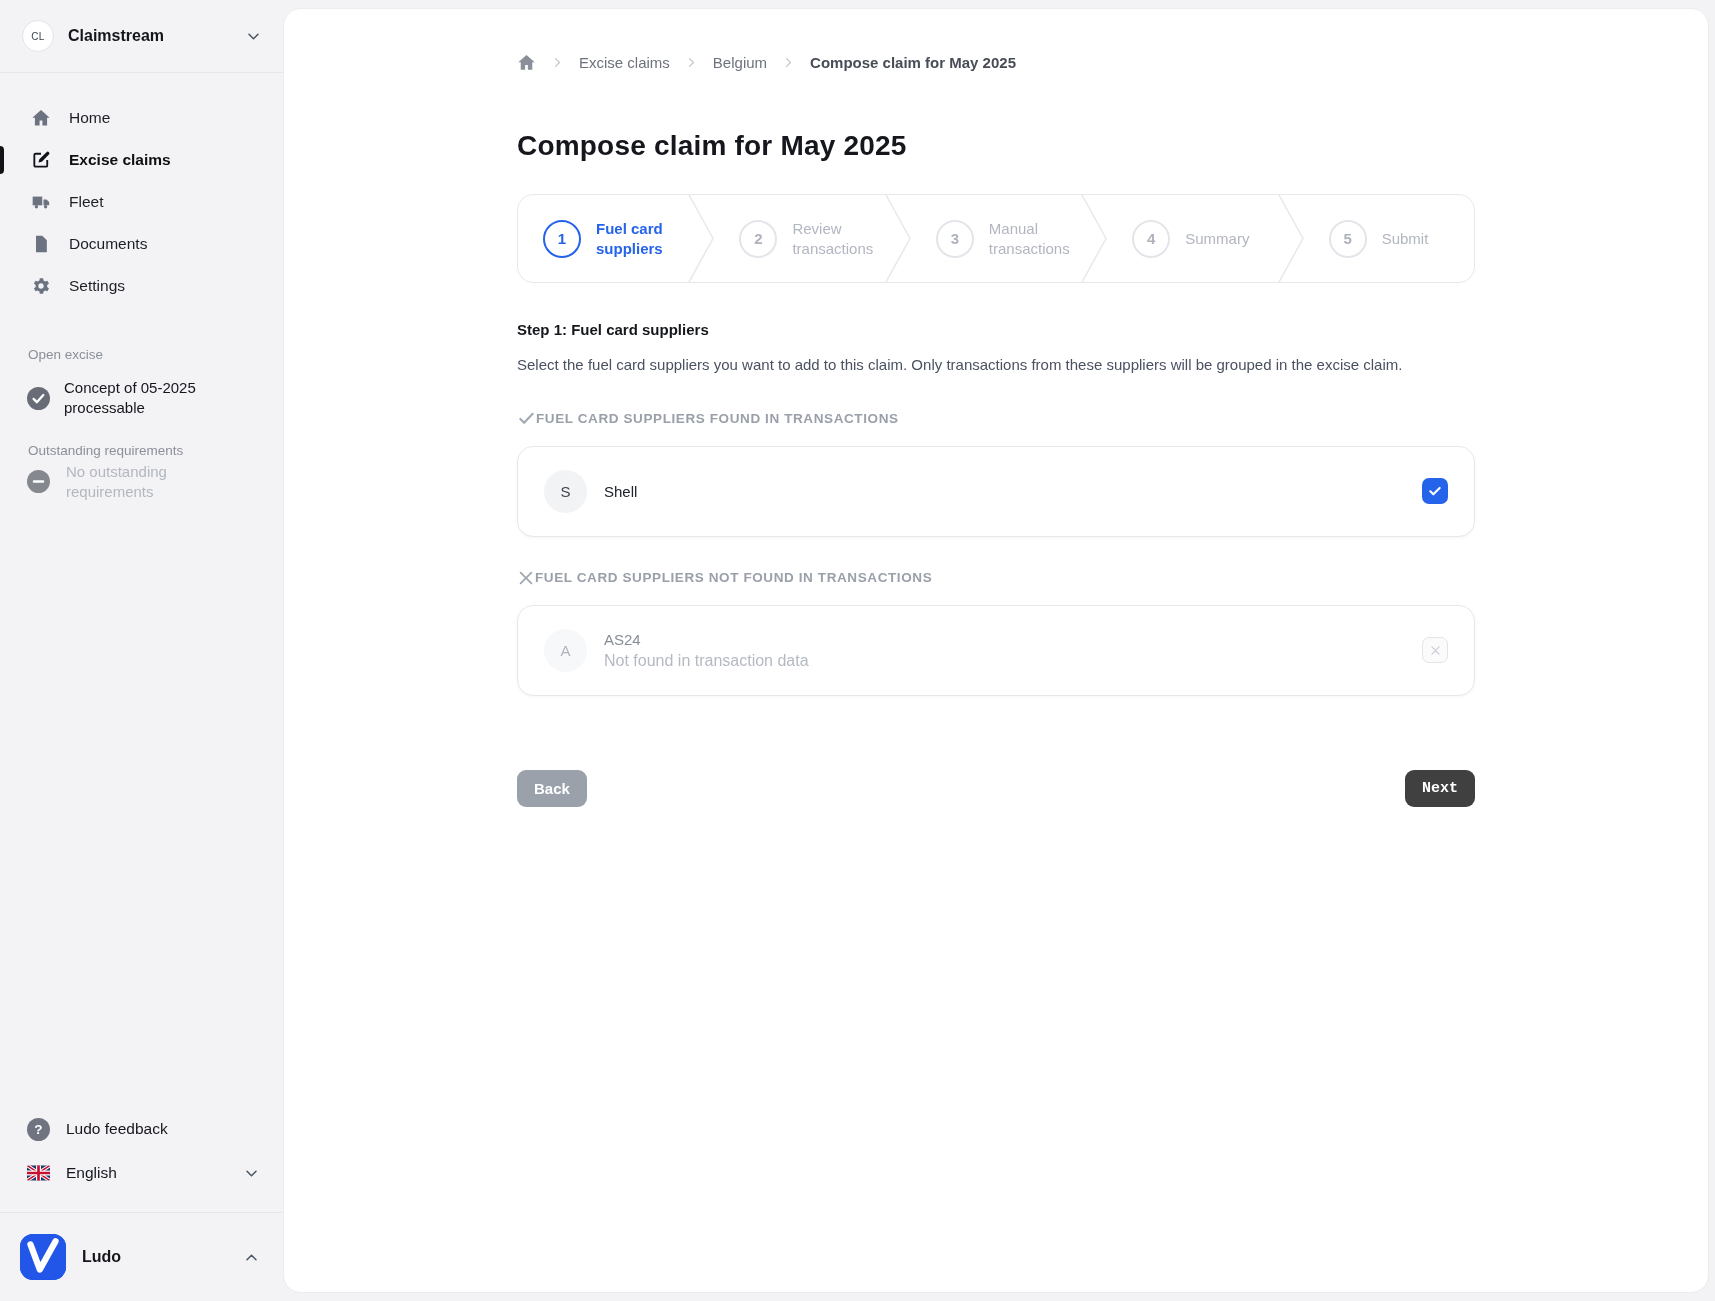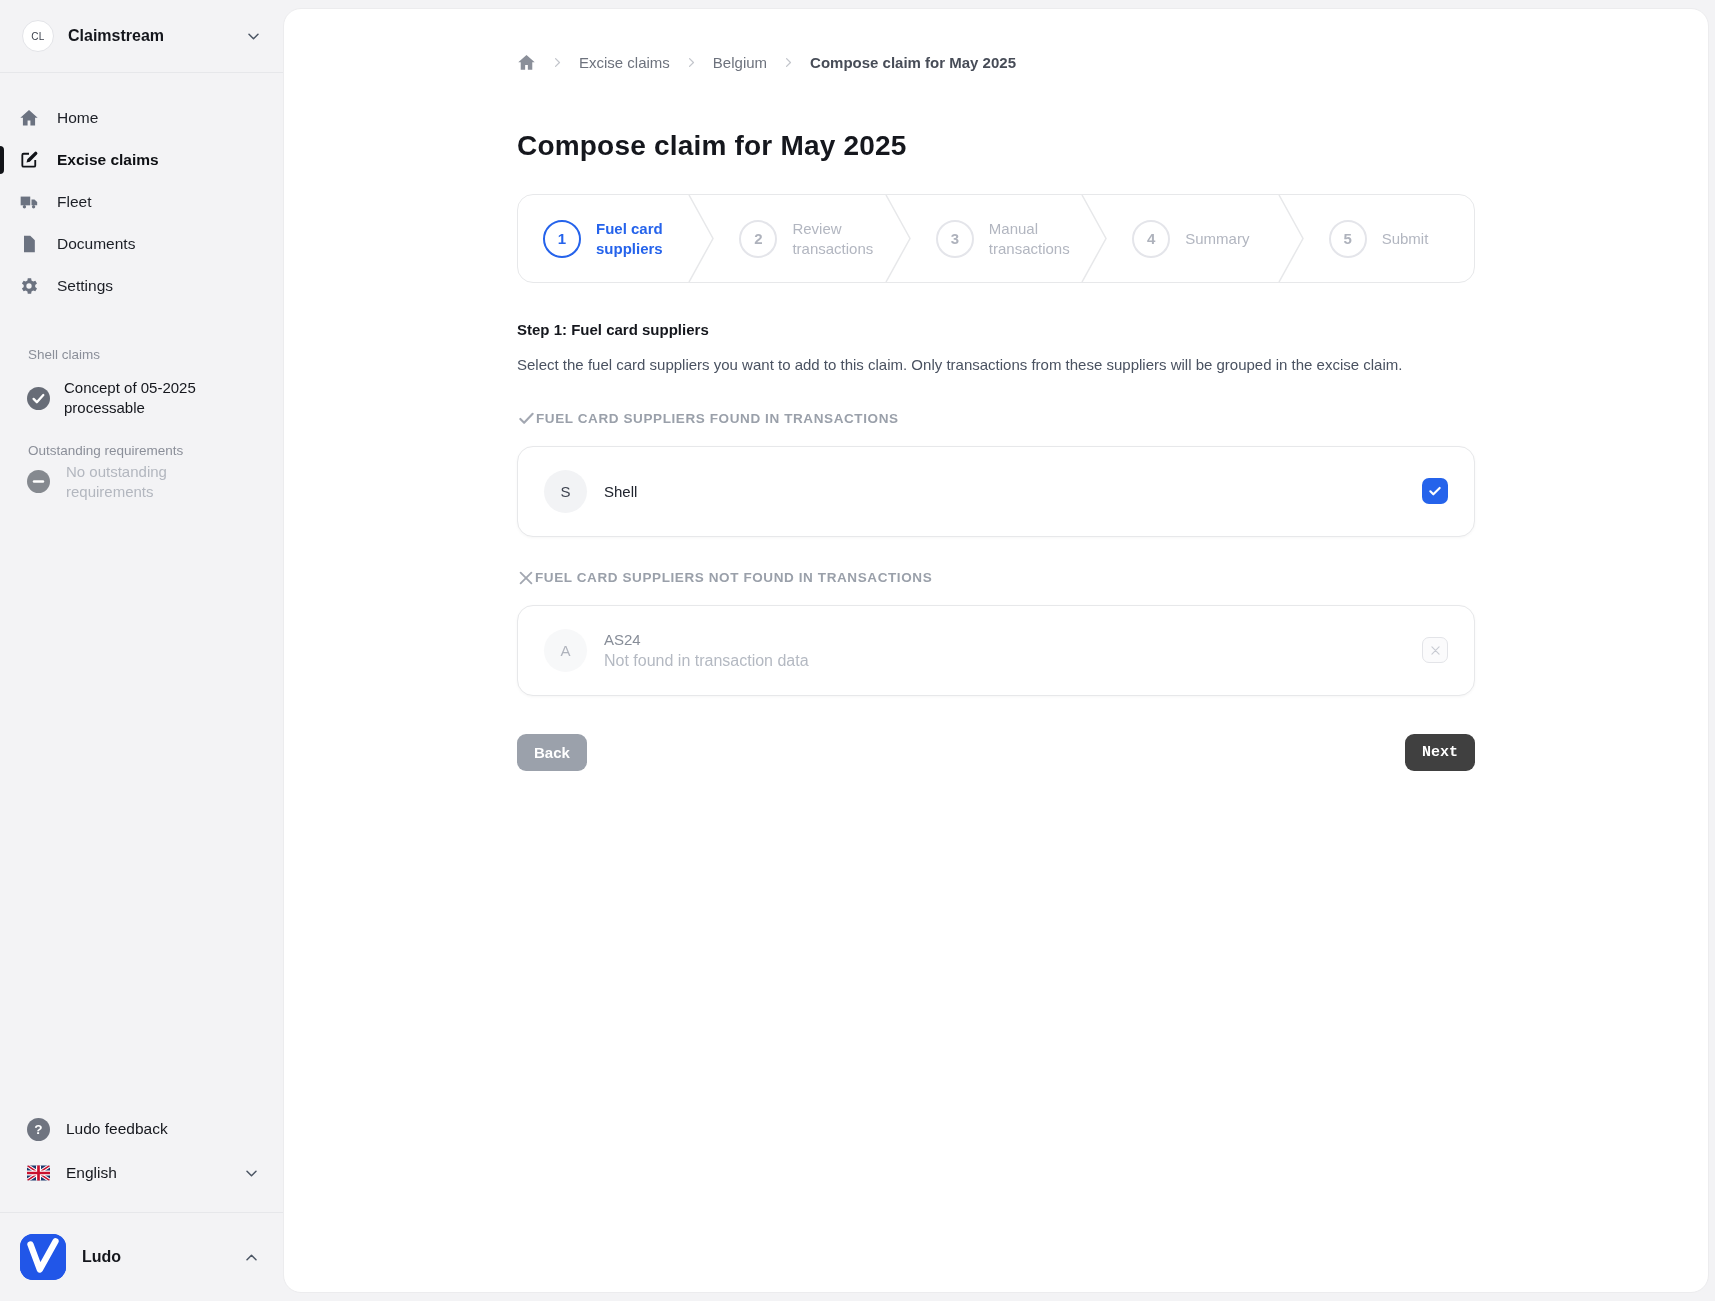--- a/index.html
+++ b/index.html
@@ -31,21 +31,21 @@
     font-size:10px; font-weight:normal; color:#3c414c; letter-spacing:.4px;
   }
   .workspace-name { margin-left:14px; font-size:16px; font-weight:700; color:#14161c; }
   .chev { margin-left:auto; color:#4b5563; }
   .sidebar-divider { border-top:1px solid #e6e7ea; margin-top:14px; }
 
   .nav { margin-top:24px; }
   .nav-item {
     position:relative;
     display:flex; align-items:center; gap:18px;
-    height:42px; padding-left:19px;
+    height:42px; padding-left:31px;
     cursor:pointer;
   }
   .nav-item .nav-icon { color:#6b7280; width:20px; height:20px; flex:none; }
   .nav-item .nav-label { font-size:15.5px; font-weight:500; color:#1c1f26; }
   .nav-item.active .nav-icon { color:#111318; }
   .nav-item.active .nav-label { font-weight:700; color:#0e1014; }
   .nav-item.active::before {
     content:""; position:absolute; left:0; top:7px;
     width:4px; height:28px; background:#111318; border-radius:0 4px 4px 0;
   }
@@ -178,20 +178,21 @@
     display:flex; align-items:center; justify-content:center; flex:none;
   }
 
   .button-row {
     margin-top:38px; display:flex; align-items:center; justify-content:space-between;
   }
   .btn {
     border:none; border-radius:9px; padding:10px 17px;
     font-family:inherit; font-size:15px; font-weight:700; color:#ffffff;
     cursor:pointer;
+    margin-top:36px;
   }
   .btn-back { background:#9ba1ab; }
   .btn-next { background:#404040;font-family:Liberation Mono, monospace; }
 </style>
 </head>
 <body>
 
 <aside class="sidebar">
 
   <div class="workspace-row">
@@ -248,21 +249,21 @@
     <div class="nav-item">
       <span class="nav-icon">
         <svg width="20" height="20" viewBox="0 0 24 24" fill="currentColor" fill-rule="evenodd">
             <path d="M19.4 13.2a7.6 7.6 0 000-2.4l2.2-1.7-2-3.5-2.6 1a7.7 7.7 0 00-2-1.2L14.6 2.6h-4.1l-.4 2.8a7.7 7.7 0 00-2 1.2l-2.6-1-2 3.5 2.2 1.7a7.6 7.6 0 000 2.4l-2.2 1.7 2 3.5 2.6-1a7.7 7.7 0 002 1.2l.4 2.8h4.1l.4-2.8a7.7 7.7 0 002-1.2l2.6 1 2-3.5-2.2-1.7zM12 15.2A3.2 3.2 0 1112 8.8a3.2 3.2 0 010 6.4z"></path>
           </svg>
       </span>
       <span class="nav-label">Settings</span>
     </div>
   </nav>
 
-  <div class="side-section-label open-claims-label">Shell claims</div>
+  <div class="side-section-label open-claims-label">Open excise</div>
 
   <div class="side-claim-item">
     <span>
       <svg width="23" height="23" viewBox="0 0 22 22">
           <circle cx="11" cy="11" r="11" fill="#676c77"></circle>
           <path d="M6.3 11.4l3.1 3.1 6.2-6.8" stroke="#fff" stroke-width="2.2" fill="none" stroke-linecap="round" stroke-linejoin="round"></path>
         </svg>
     </span>
     <span class="claim-text">Concept of 05-2025 processable</span>
   </div>

